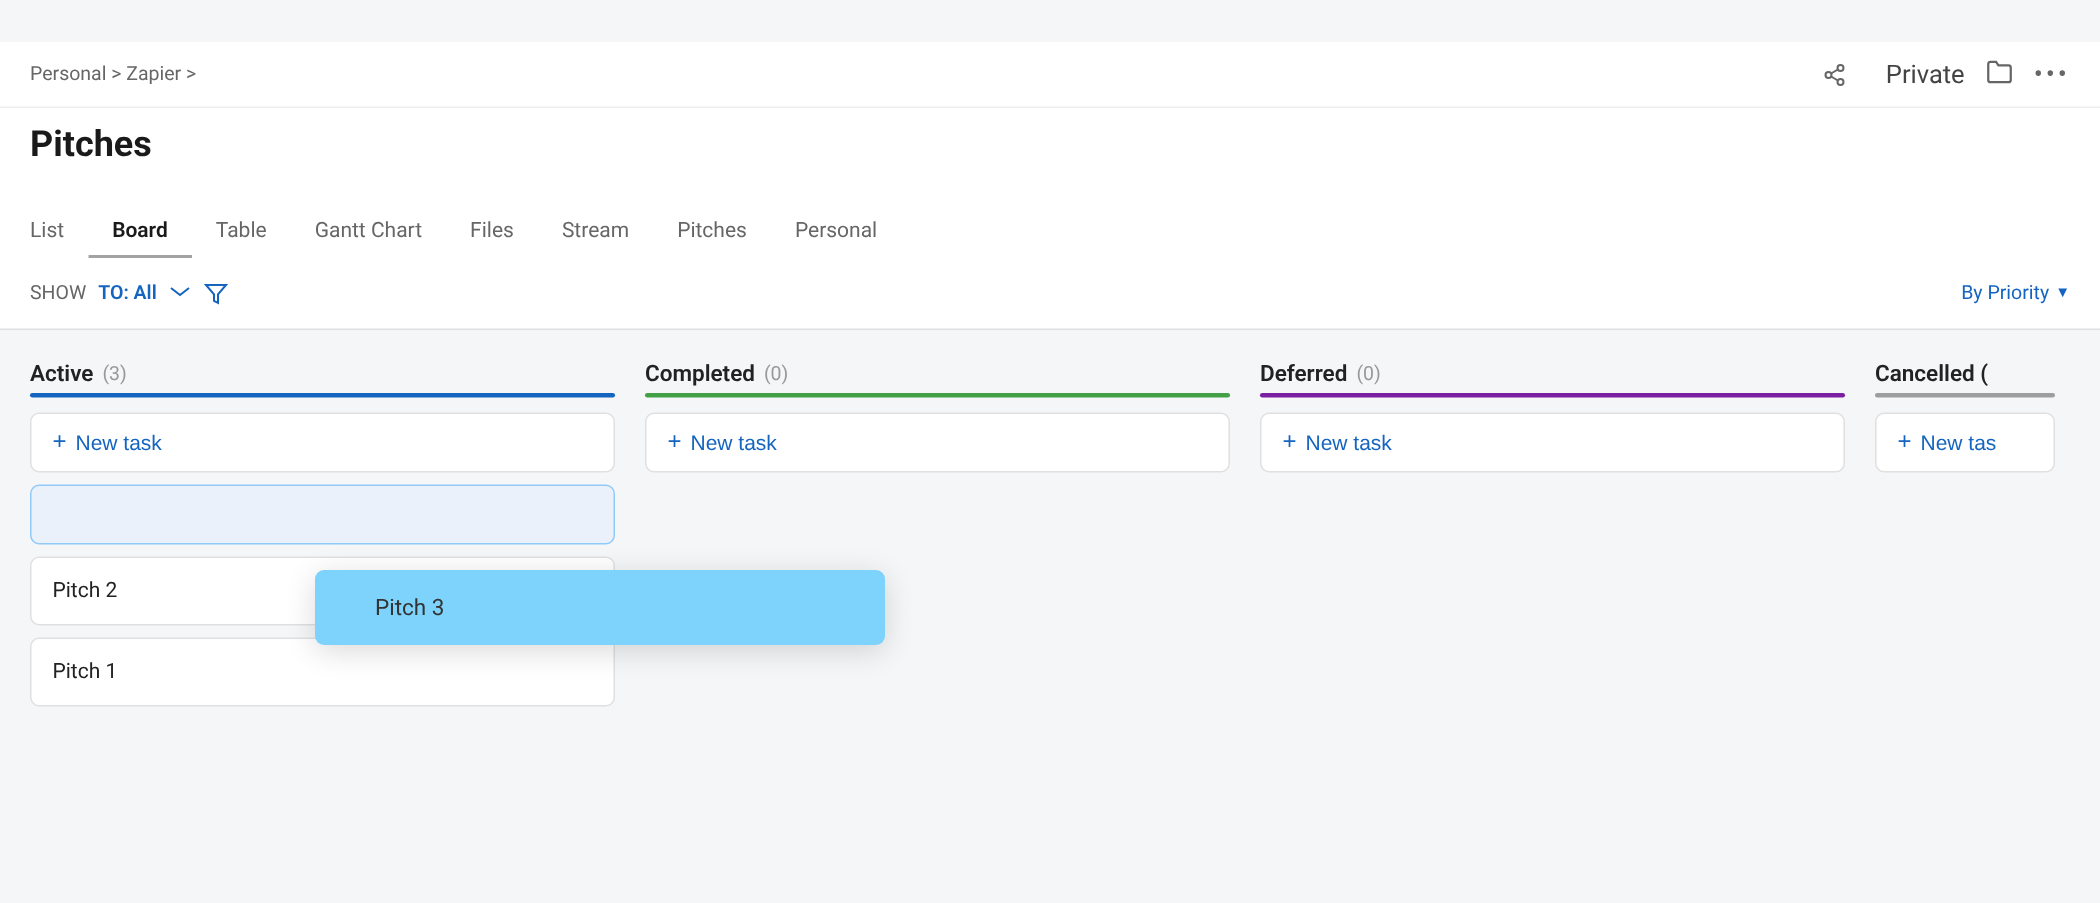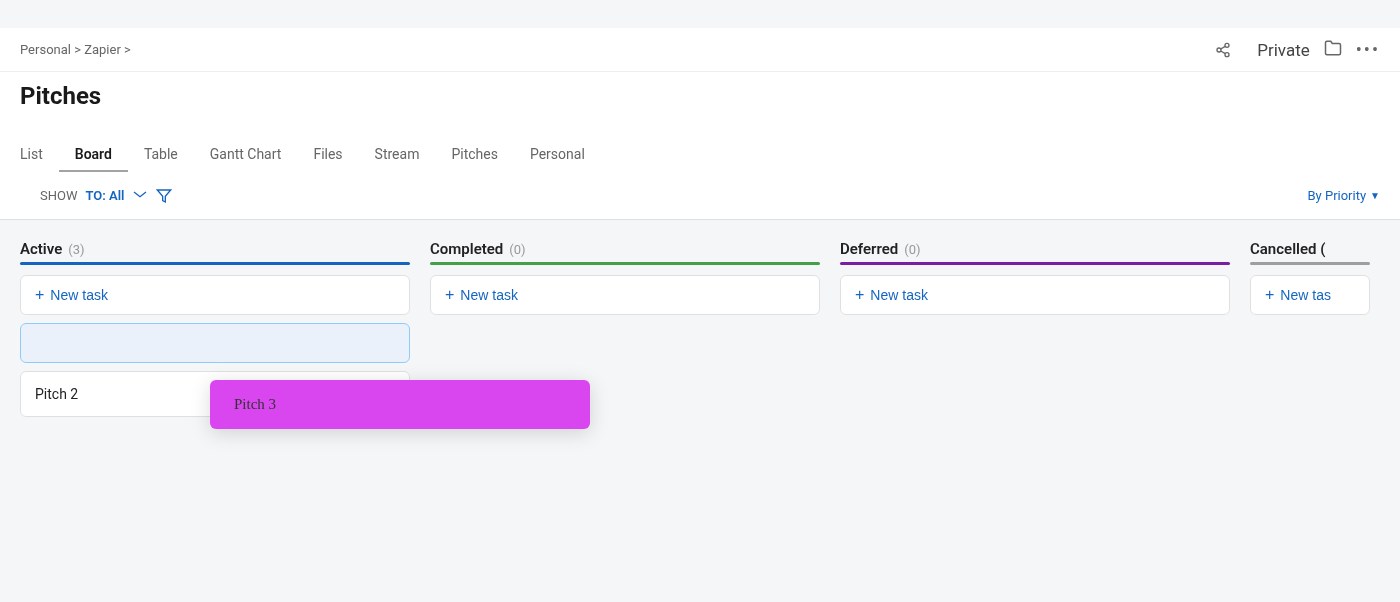--- a/index.html
+++ b/index.html
@@ -92,21 +92,20 @@
       padding: 10px 20px;
       border-bottom: 1px solid #e0e0e0;
       height: 48px;
     }
     .filter-left {
       display: flex;
       align-items: center;
       gap: 8px;
       font-size: 13px;
       color: #666;
-      margin-left: 20px;
     }
     .filter-to-all {
       color: #1565c0;
       font-weight: 600;
       font-size: 13px;
     }
     .filter-icon {
       color: #1565c0;
       font-size: 14px;
     }
@@ -198,29 +197,28 @@
       cursor: pointer;
       font-size: 14px;
       color: #222;
     }
 
     
     .dropdown-card {
       position: absolute;
       left: 210px;
       top: 160px;
-      background: #d946ef;
+      background: #7dd3fc;
       border-radius: 6px;
       box-shadow: 0 4px 20px rgba(0,0,0,0.15);
-      padding: 16px 24px;
+      padding: 16px 40px;
       font-size: 15px;
       color: #333;
       z-index: 100;
       min-width: 380px;
-      font-family: Liberation Serif, serif;
     }
 
     
     .board-column.partial {
       min-width: 120px;
       max-width: 120px;
       overflow: hidden;
     }
     .column-title-partial {
       font-size: 15px;
@@ -299,20 +297,23 @@
     <button class="new-task-btn">
       <span class="plus">+</span>
       <span>New task</span>
     </button>
 
     <div class="task-input-card"></div>
 
     <div class="task-card">
       <span>Pitch 2</span>
     </div>
+    <div class="task-card">
+      <span>Pitch 1</span>
+    </div>
   </div>
 
   <div class="board-column">
     <div class="column-header">
       <span class="column-title">Completed</span>
       <span class="column-count">(0)</span>
     </div>
     <div class="column-bar bar-green"></div>
 
     <button class="new-task-btn">

